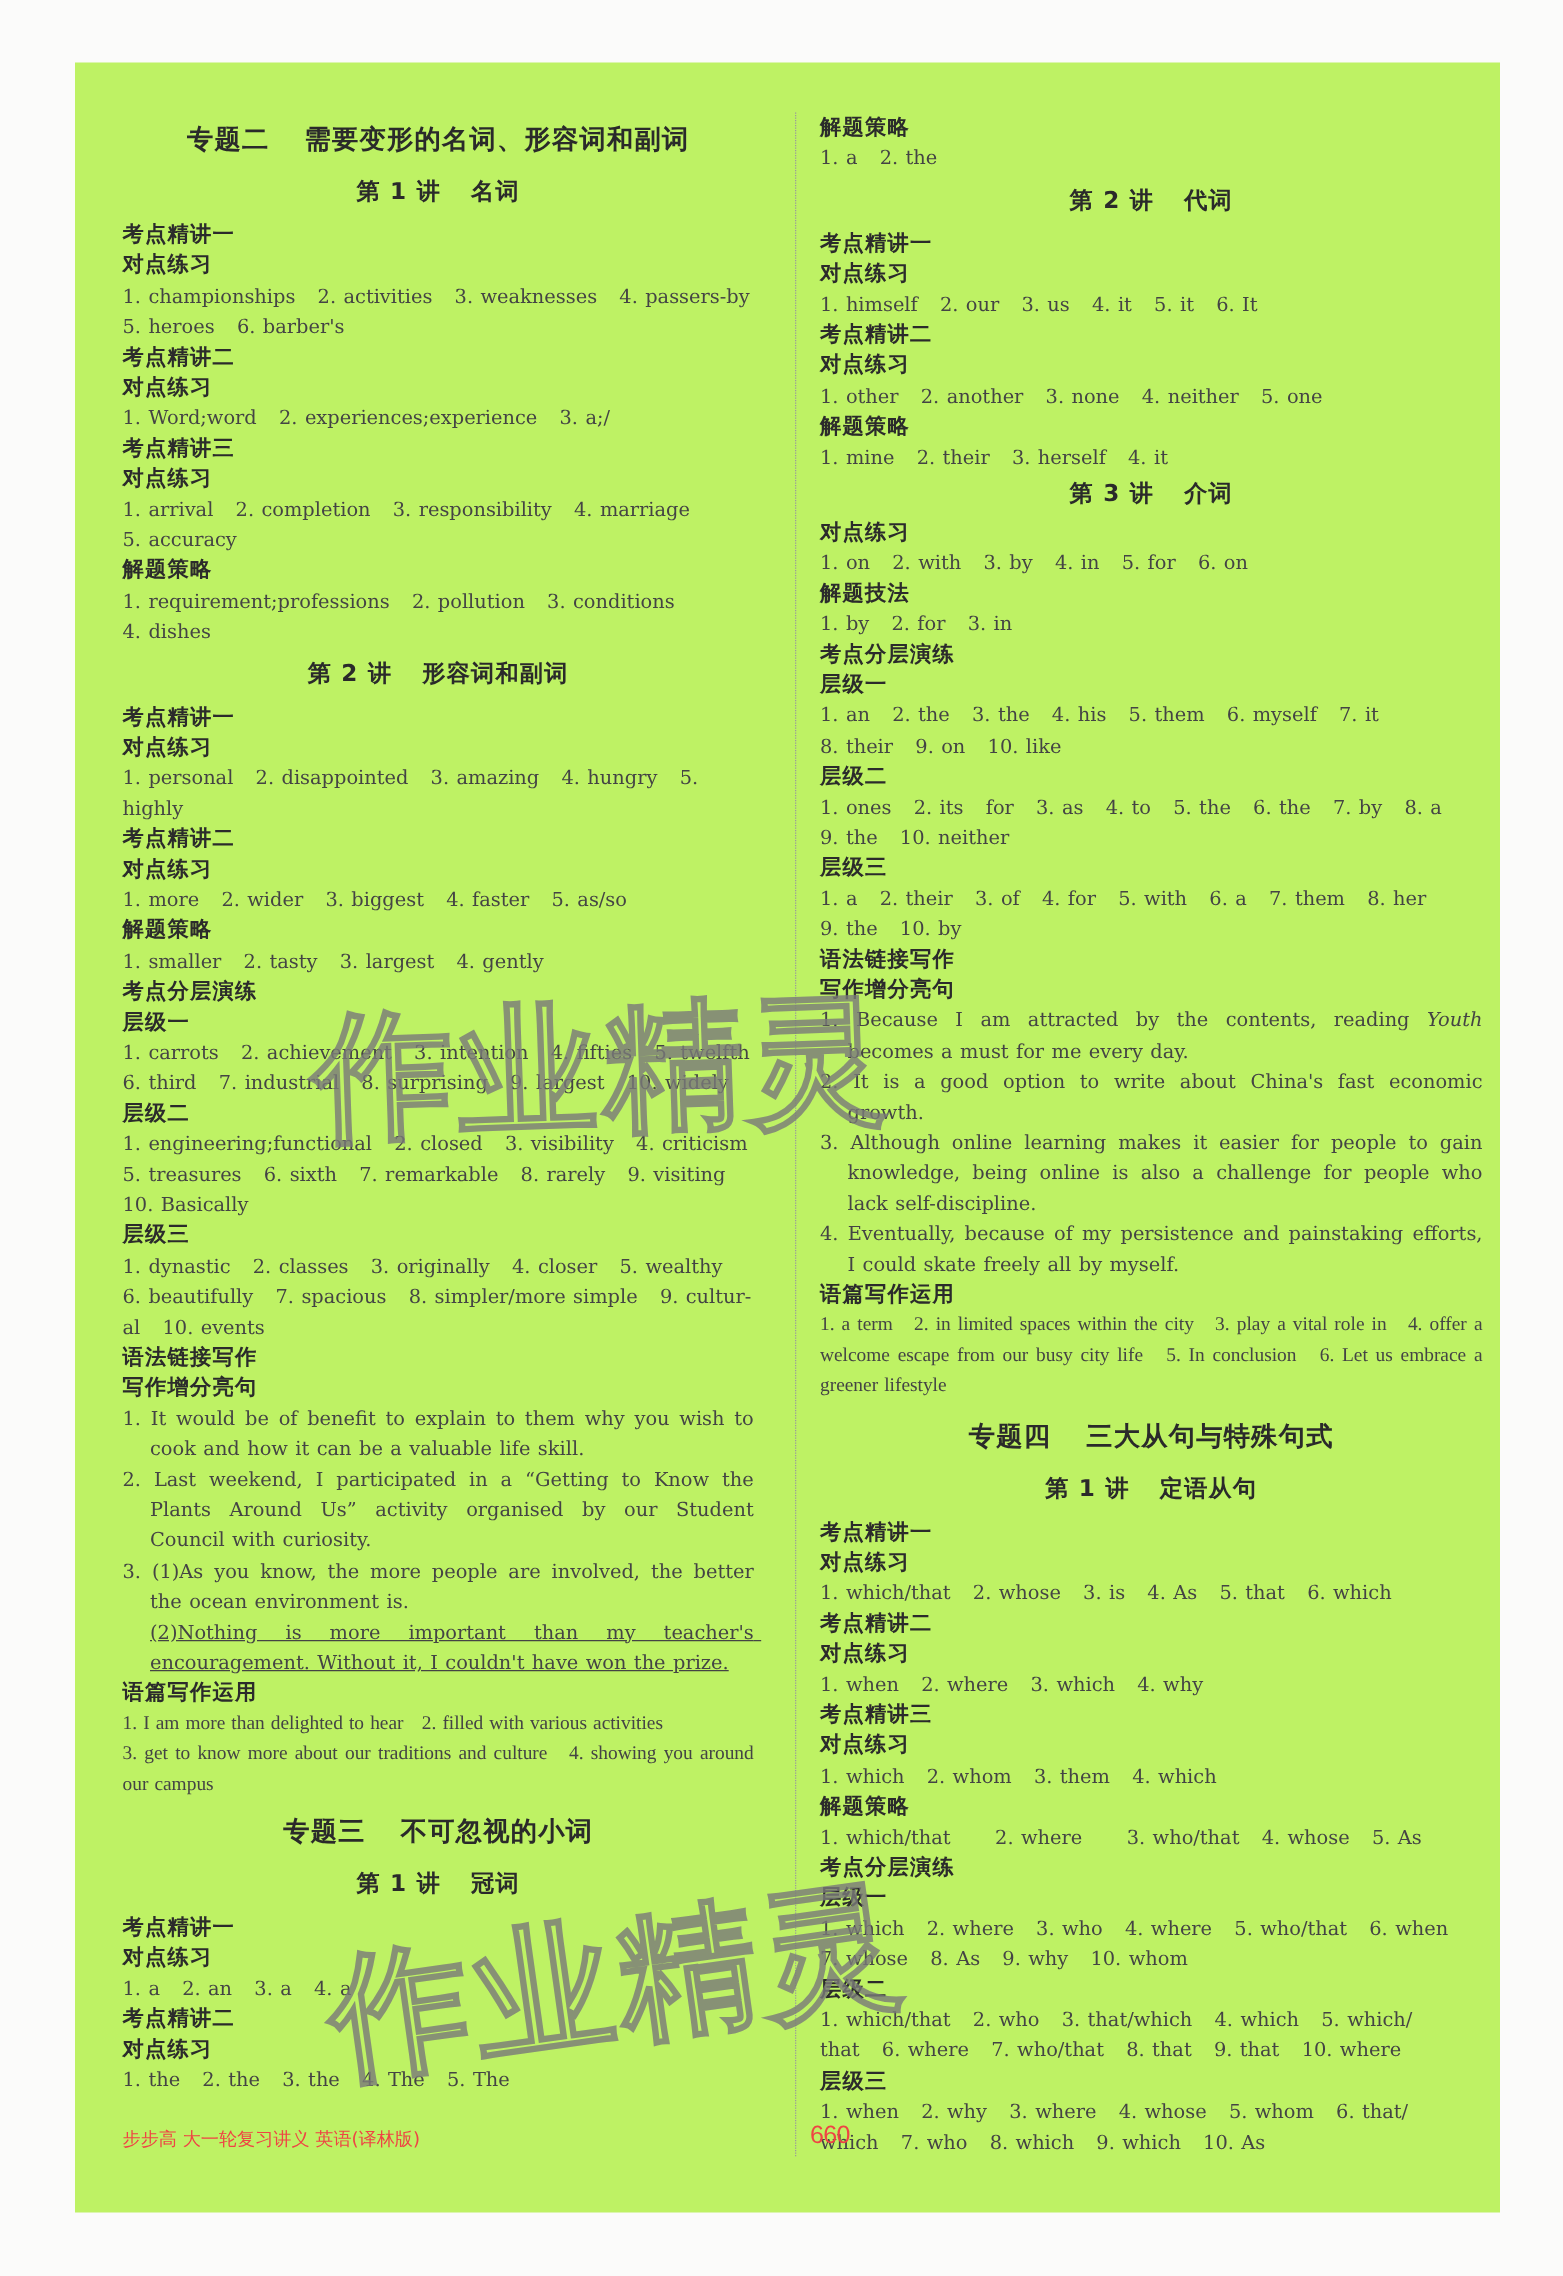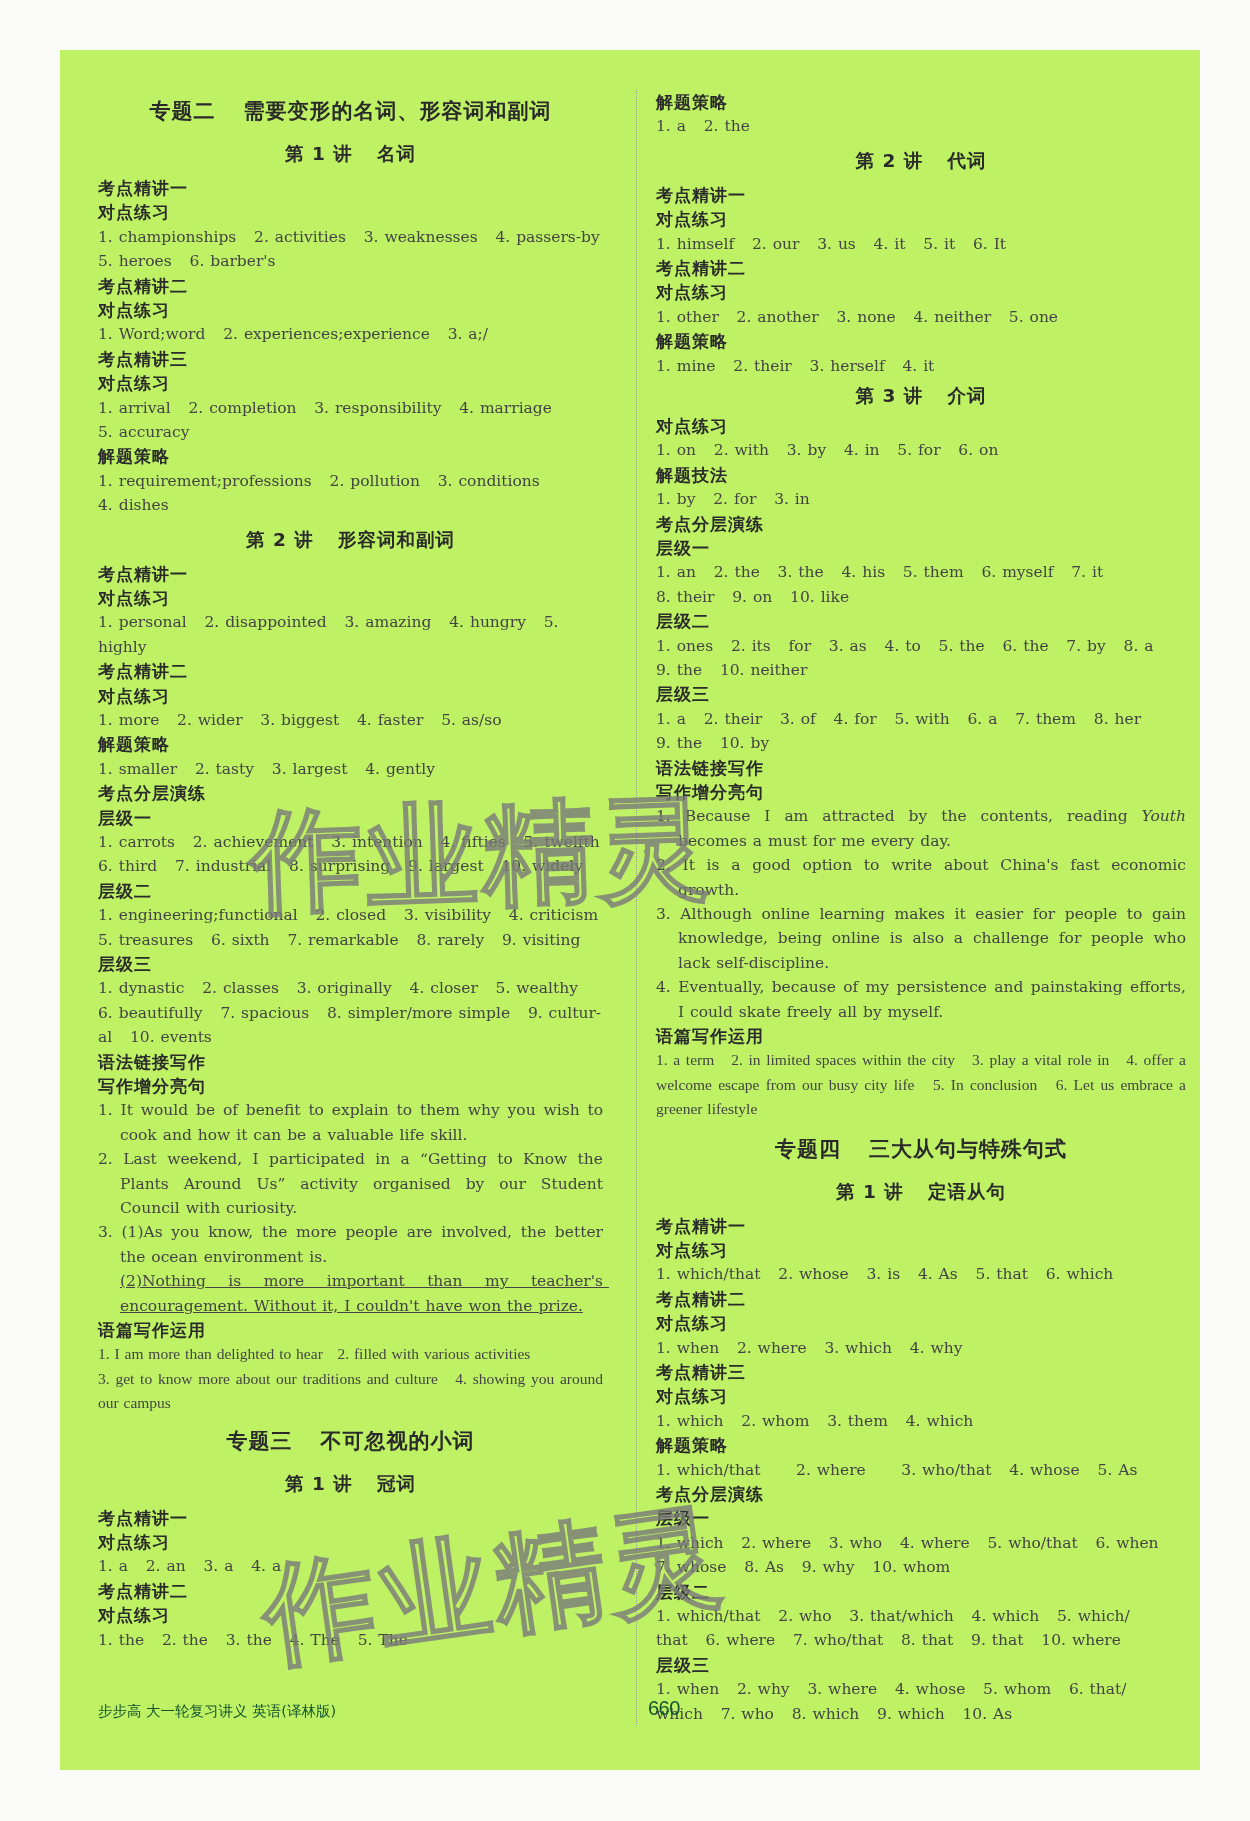--- a/index.html
+++ b/index.html
@@ -12,21 +12,21 @@
     .divider { position: absolute; left: 576px; top: 40px; height: 1635px; border-left: 1.5px dotted #9a9a9a; }
     .topic-title { font-family: "DejaVu Sans", sans-serif; font-weight: bold; font-size: 21px; text-align: center; color: #2a2a2a; letter-spacing: 1px; height: 42px; line-height: 42px; }
     .topic-title .sep { display: inline-block; width: 28px; }
     .lecture-title { font-family: "DejaVu Sans", sans-serif; font-weight: bold; font-size: 18.5px; text-align: center; color: #2a2a2a; height: 44px; line-height: 44px; letter-spacing: 1px; }
     .lecture-title .sep { display: inline-block; width: 24px; }
     .h { font-family: "DejaVu Sans", sans-serif; font-weight: bold; font-size: 17px; line-height: 24.4px; height: 24.4px; color: #2b2b2b; letter-spacing: 1px; }
     .ans { font-size: 15.5px; line-height: 24.4px; color: #444; white-space: pre-wrap; word-spacing: 1px; }
     .ans.justify { text-align: justify; text-align-last: left; font-family: Liberation Serif, serif; }
     .item { padding-left: 22px; text-indent: -22px; text-align: justify; text-align-last: left; }
     .italic { font-style: italic; }
-    .footer { position: absolute; top: 1702px; font-size: 15px; color: #14532d; }
+    .footer { position: absolute; top: 1702px; font-size: 15px; color: #ef4444; }
     .footer-left { left: 98px; font-family: "DejaVu Sans", sans-serif; font-size: 14.5px; }
     .footer-page { left: 648px; top: 1697px; font-family: "Liberation Sans", sans-serif; font-size: 20px; letter-spacing: -0.5px; }
     .watermark { position: absolute; pointer-events: none; font-family: "DejaVu Sans", sans-serif; font-weight: bold; color: transparent; -webkit-text-stroke: 1.6px #7a7a7a; letter-spacing: 4px; white-space: nowrap; opacity: 0.8; }
     .wm1 { left: 250px; top: 780px; font-size: 112px; transform: rotate(-2deg); }
     .wm2 { left: 262px; top: 1510px; font-size: 112px; transform: rotate(-8deg); }
   </style>
 </head>
 <body>
 
 <div class="page">
@@ -66,20 +66,21 @@
     <div class="ans">1. more   2. wider   3. biggest   4. faster   5. as/so</div>
     <div class="h">解题策略</div>
     <div class="ans">1. smaller   2. tasty   3. largest   4. gently</div>
     <div class="h">考点分层演练</div>
     <div class="h">层级一</div>
     <div class="ans">1. carrots   2. achievement   3. intention   4. fifties   5. twelfth</div>
     <div class="ans">6. third   7. industrial   8. surprising   9. largest   10. widely</div>
     <div class="h">层级二</div>
     <div class="ans">1. engineering;functional   2. closed   3. visibility   4. criticism</div>
     <div class="ans">5. treasures   6. sixth   7. remarkable   8. rarely   9. visiting</div>
+    <div class="ans">10. Basically</div>
     <div class="h">层级三</div>
     <div class="ans">1. dynastic   2. classes   3. originally   4. closer   5. wealthy</div>
     <div class="ans">6. beautifully   7. spacious   8. simpler/more simple   9. cultur-</div>
     <div class="ans">al   10. events</div>
     <div class="h">语法链接写作</div>
     <div class="h">写作增分亮句</div>
     <div class="ans item">1. It would be of benefit to explain to them why you wish to cook and how it can be a valuable life skill.</div>
     <div class="ans item">2. Last weekend, I participated in a “Getting to Know the Plants Around Us” activity organised by our Student Council with curiosity.</div>
     <div class="ans item">3. (1)As you know, the more people are involved, the better the ocean environment is.</div>
     <div class="ans item" style="padding-left:22px;text-indent:0;text-decoration:underline;">(2)Nothing is more important than my teacher's encouragement. Without it, I couldn't have won the prize.</div>

